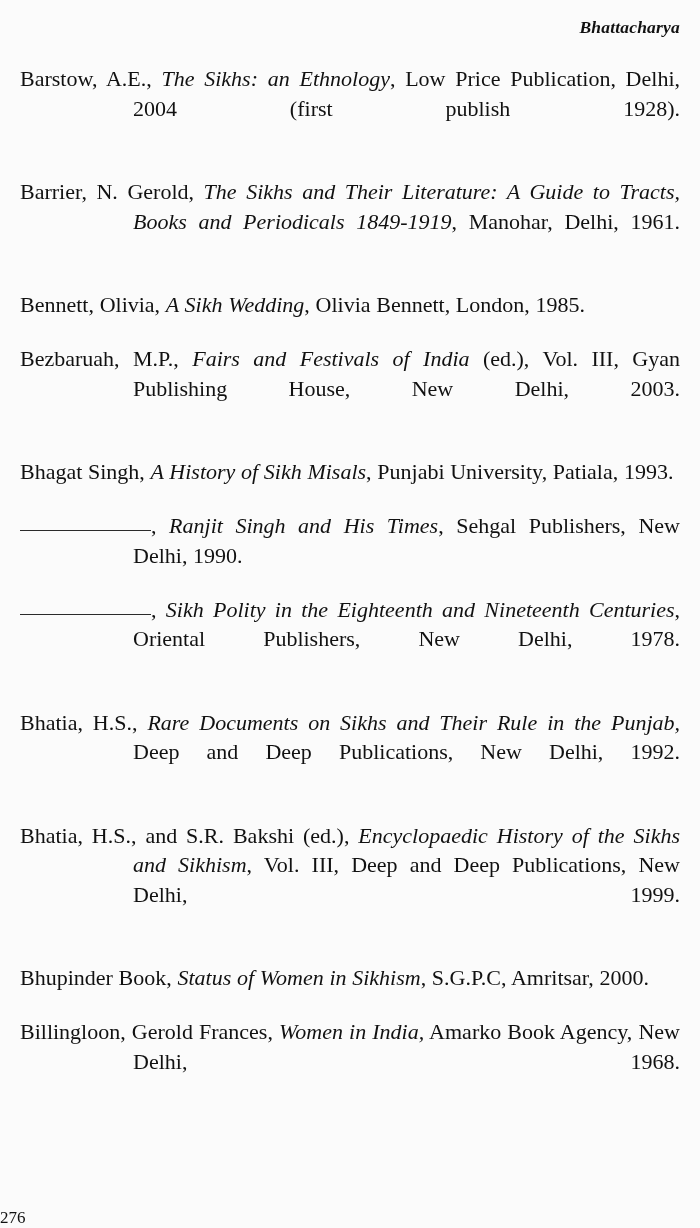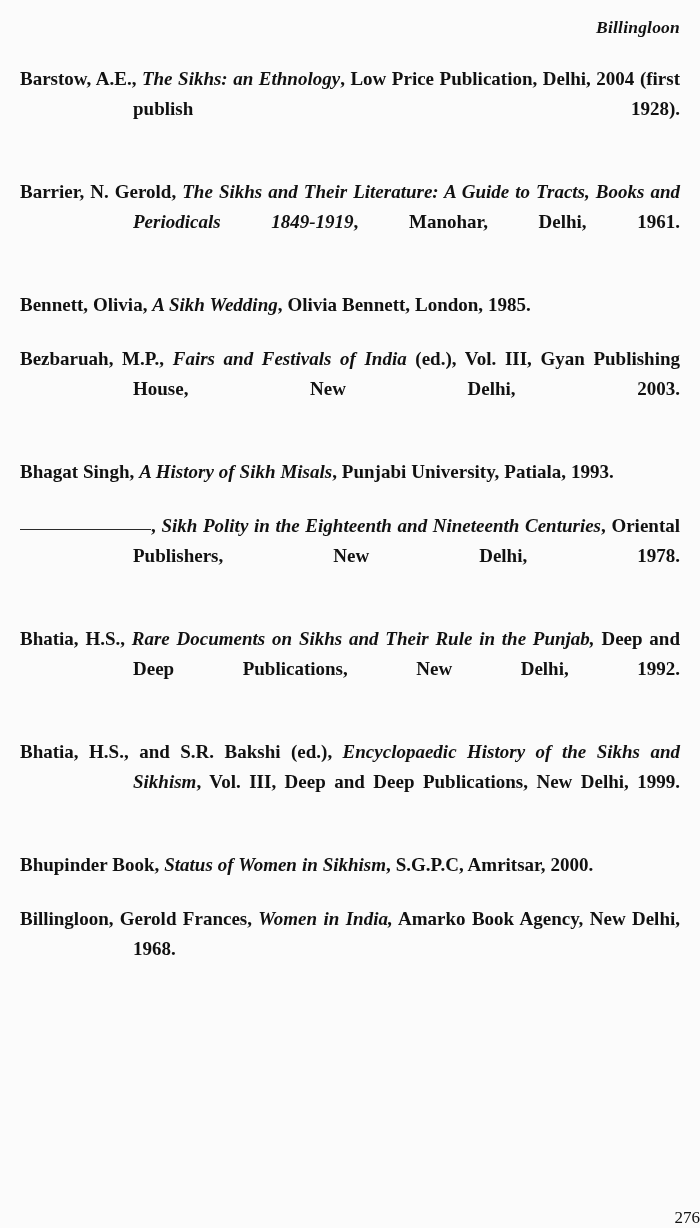--- a/index.html
+++ b/index.html
@@ -30,29 +30,28 @@
     font-size: 17.5px;
     letter-spacing: 0.2px;
     padding-top: 17px;
     padding-right: 0px;
     line-height: 1.2;
   }
   .entries {
     margin-top: 26px;
   }
   .entry {
-    font-size: 19px;
+    font-size: 22px;
     line-height: 29.5px;
     text-align: justify;
     text-justify: inter-word;
     padding-left: 113px;
     text-indent: -113px;
     margin-bottom: 24.5px;
     word-spacing: 0.2px;
-    font-weight: bold;
   }
   
   .entry::after {
     content: "";
     display: inline-block;
     width: 100%;
   }
   .entry.no-stretch::after {
     display: none;
   }
@@ -65,31 +64,31 @@
     height: 0;
     border-bottom: 1px solid #2b2b2b;
     vertical-align: 2px;
     margin-right: 0px;
   }
   .page-number {
     position: absolute;
     left: 0;
     right: 0;
     top: 1207px;
-    text-align: right;
+    text-align: left;
     font-size: 17px;
     line-height: 22px;
   }
 </style>
 </head>
 <body>
 
 <div class="page">
 
-  <div class="running-head">Billingloon</div>
+  <div class="running-head">Bhattacharya</div>
 
   <div class="entries">
 
     <p class="entry">
       <span>Barstow, A.E., </span><i>The Sikhs: an Ethnology</i><span>, Low Price Publication, Delhi, 2004 (first publish 1928).</span>
     </p>
 
     <p class="entry">
       <span>Barrier, N. Gerold, </span><i>The Sikhs and Their Literature: A Guide to Tracts, Books and Periodicals 1849-1919</i><span>, Manohar, Delhi, 1961.</span>
     </p>
@@ -100,20 +99,23 @@
     </p>
 
     <p class="entry">
       <span>Bezbaruah, M.P., </span><i>Fairs and Festivals of India</i><span> (ed.), Vol. III, Gyan Publishing House, New Delhi, 2003.</span>
     </p>
 
     <p class="entry no-stretch">
       <span>Bhagat Singh, </span><i>A History of Sikh Misals</i><span>, Punjabi University, Patiala, 1993.</span>
     </p>
 
+    <p class="entry no-stretch">
+      <span class="rule"></span><span>, </span><i>Ranjit Singh and His Times</i><span>, Sehgal Publishers, New Delhi, 1990.</span>
+    </p>
 
     <p class="entry">
       <span class="rule"></span><span>, </span><i>Sikh Polity in the Eighteenth and Nineteenth Centuries</i><span>, Oriental Publishers, New Delhi, 1978.</span>
     </p>
 
     <p class="entry">
       <span>Bhatia, H.S., </span><i>Rare Documents on Sikhs and Their Rule in the Punjab,</i><span> Deep and Deep Publications, New Delhi, 1992.</span>
     </p>
 
     <p class="entry">

